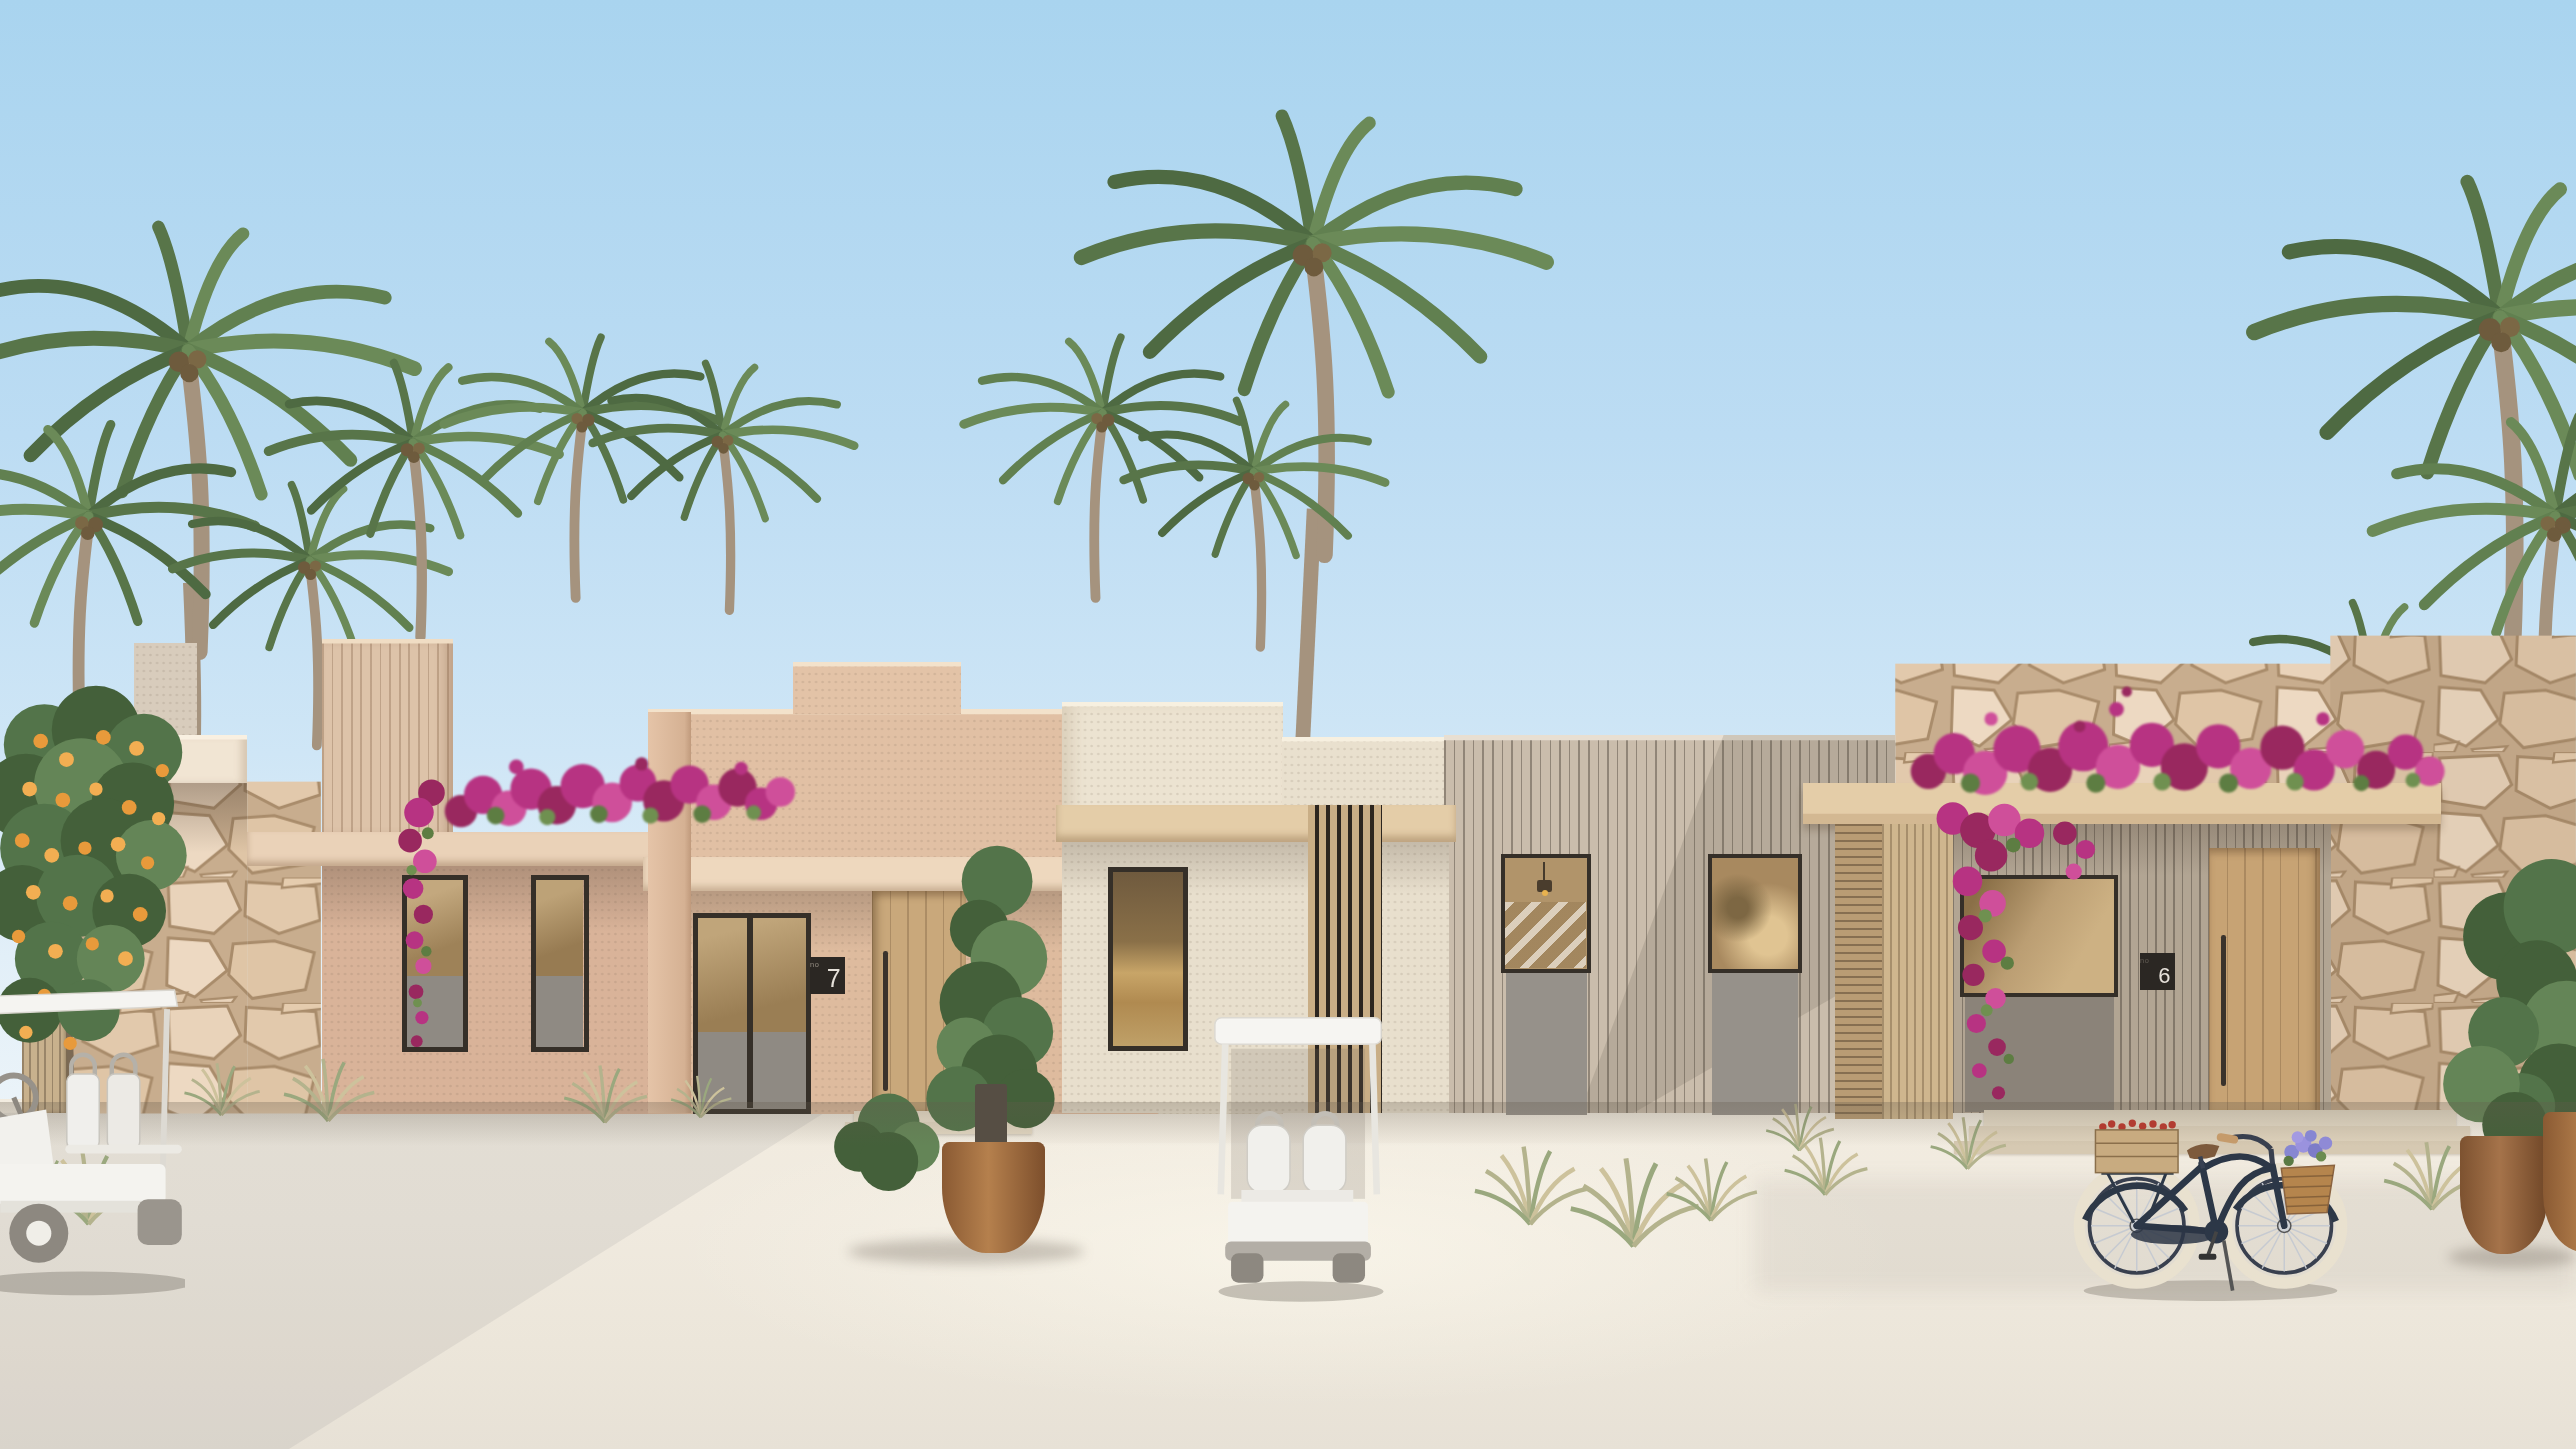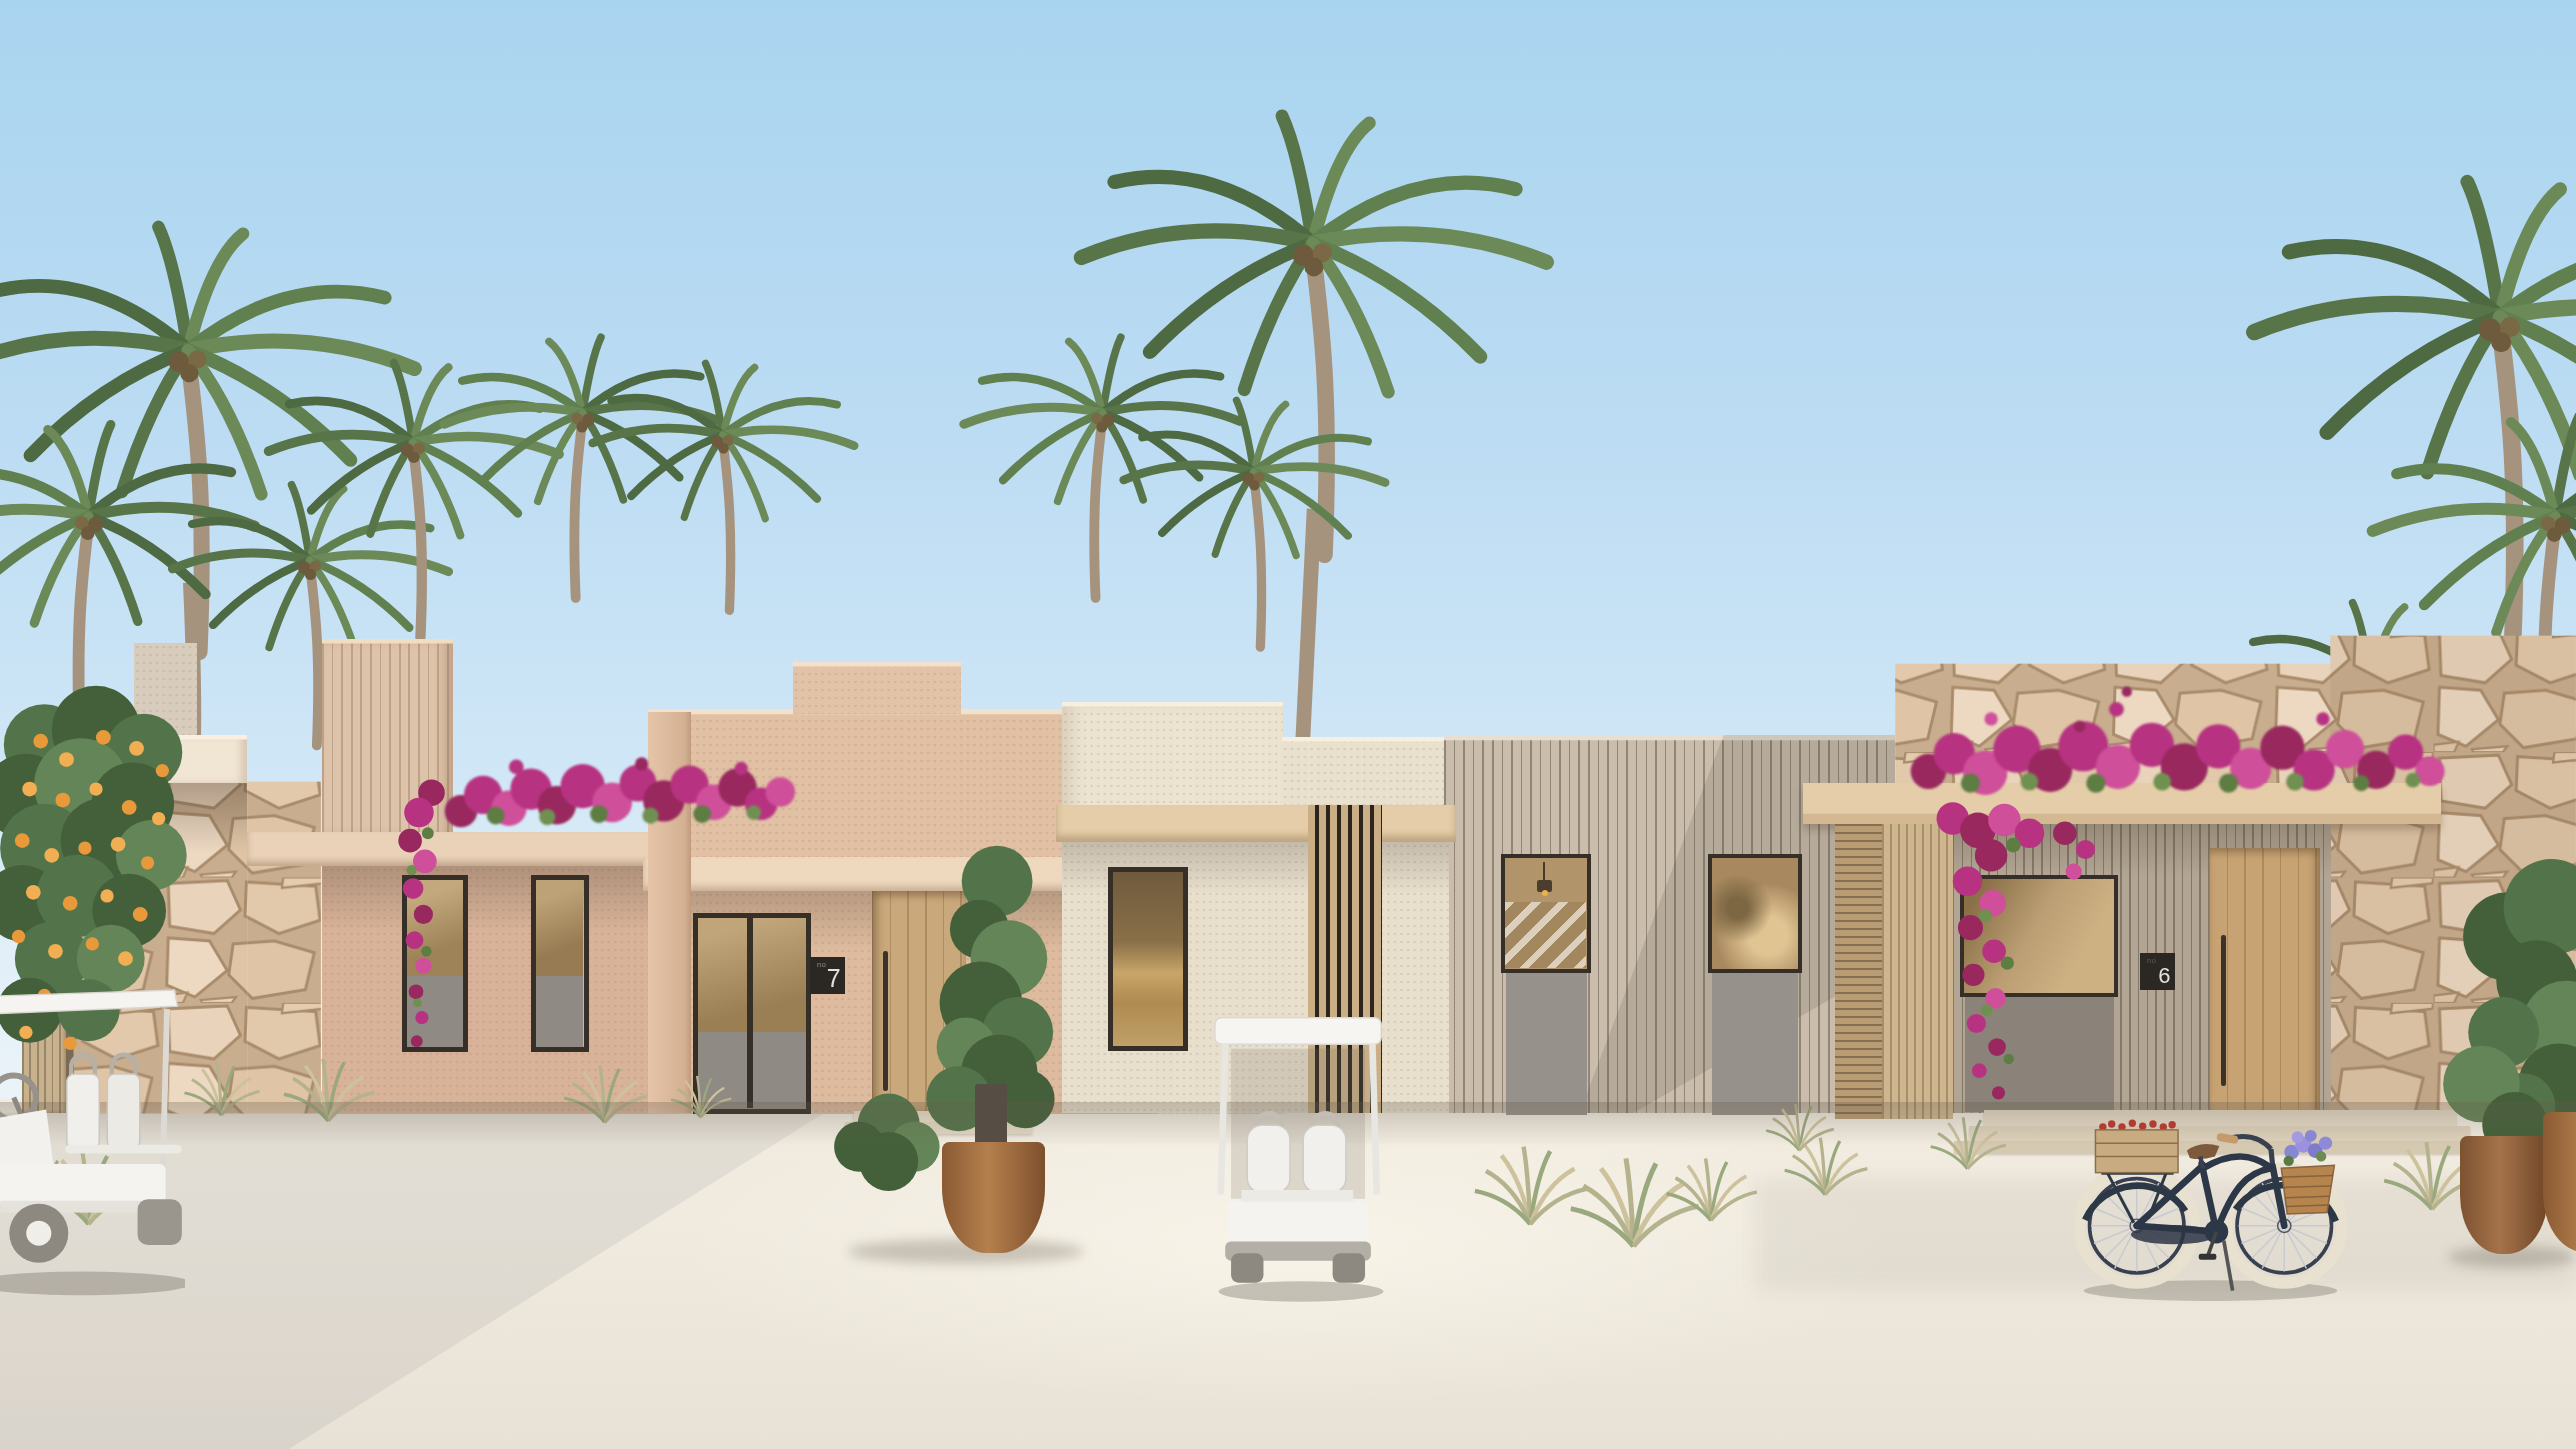--- a/index.html
+++ b/index.html
@@ -14,21 +14,21 @@
   .tsh{background:linear-gradient(180deg,rgba(70,56,44,var(--o,.30)),rgba(70,56,44,0));}
   
   .slv{background-image:repeating-linear-gradient(90deg,var(--slc,rgba(75,62,48,.38)) 0 var(--slw,1.8px),transparent var(--slw,1.8px) var(--sp,10.3px));}
   
   .lvh{background-image:repeating-linear-gradient(180deg,rgba(84,66,46,.5) 0 2.2px,transparent 2.2px 8px);}
   
   .spk{background-image:radial-gradient(rgba(110,95,78,.16) 0.9px,transparent 1.3px);background-size:6.6px 8px;}
   
   .planks{background-image:repeating-linear-gradient(90deg,rgba(96,70,44,.28) 0 1.5px,transparent 1.5px 17.7px);}
   .plaque{background:var(--plaque-bg,#2b2723);color:var(--plaque-text,#e6e1da);}
-  .plaque .no{position:absolute;left:7px;top:2.9px;font-size:7.4px;letter-spacing:0.7px;color:#978f84;}
+  .plaque .no{position:absolute;left:0;top:2.9px;font-size:7.4px;letter-spacing:0.7px;color:#978f84;}
   .plaque .num{position:absolute;right:4.4px;bottom:1.5px;font-size:25px;font-weight:400;}
 </style>
 </head>
 <body>
 
 <div id="stage">
 
   <div class="layer" style="background:linear-gradient(180deg,var(--sky-top,#a9d4ef) 0%,#bcdcf3 30%,var(--sky-mid,#cfe6f6) 52%,#e2eff8 66%,var(--sky-horizon,#eef5f9) 80%,#f2f7fa 100%);"></div>
 
   <svg class="abs layer" width="2576" height="1449" viewBox="0 0 3493 1965">

